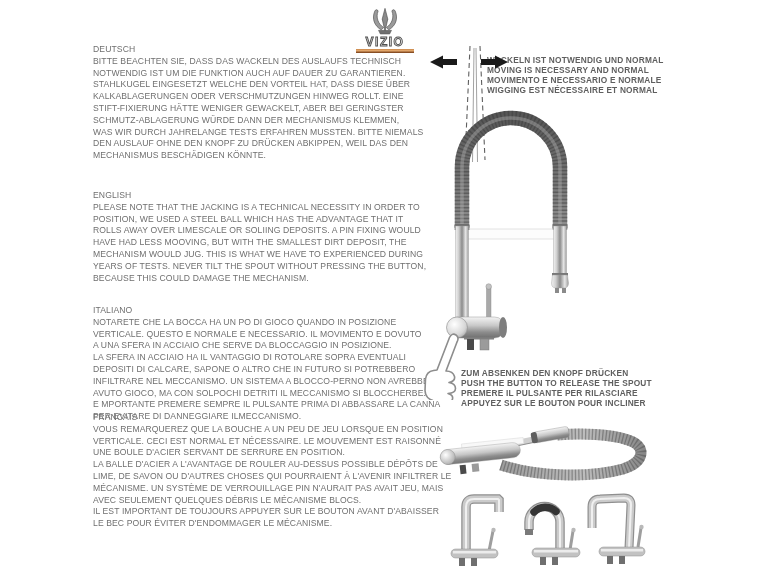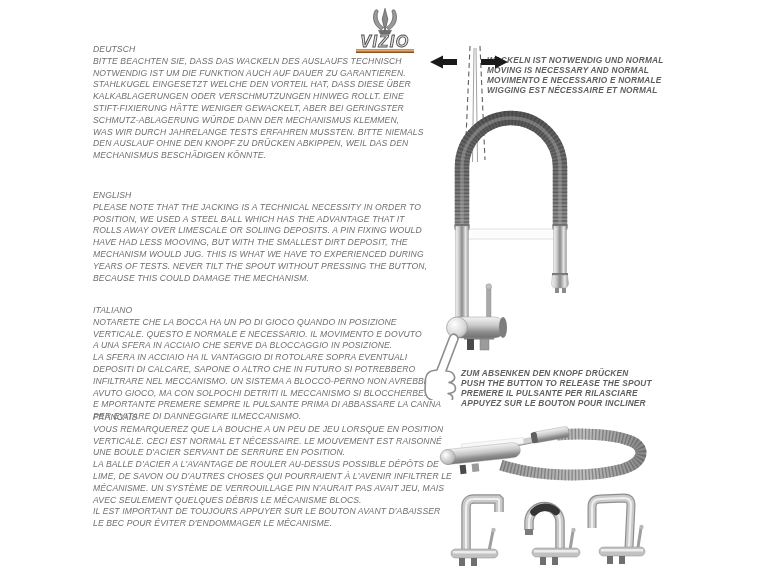--- a/index.html
+++ b/index.html
@@ -1,34 +1,34 @@
 <!DOCTYPE html>
 <html><head>
 <meta charset="utf-8">
 <style>
   html,body{margin:0;padding:0;background:#fff;}
   .page{
     position:relative;width:680px;height:578px;background:#ffffff;
-    font-family:"Liberation Sans", sans-serif;overflow:hidden;font-style:italic;
+    font-family:"Liberation Sans", sans-serif;overflow:hidden;
   }
   
   .lang-block{
     position:absolute;left:93px;color:#6f6f6f;font-size:8.6px;
     line-height:11.8px;letter-spacing:.1px;white-space:nowrap;
   }
   .lang-block .heading{white-space:nowrap;}
   .blk-de{top:44px;}
   .blk-en{top:190px;}
   .blk-it{top:305px;}
   .blk-fr{top:412px;}
 
   
   .logo{position:absolute;left:356px;top:7px;width:58px;text-align:center;}
   .logo .brand{
-    font-size:16px;font-weight:bold;letter-spacing:1.5px;color:#e3e3e3;
+    font-size:12px;font-weight:bold;letter-spacing:1.5px;color:#e3e3e3;
     -webkit-text-stroke:.9px #4f4f4f;margin-top:-3px;line-height:12px;
   }
   .logo .bar{height:4px;margin-top:1px;
     background:linear-gradient(180deg,#c98648,#e3a86d 40%,#713711);}
 
   
   .note{
     position:absolute;color:#5f5f5f;font-size:8.3px;font-weight:bold;
     line-height:9.9px;letter-spacing:.2px;white-space:nowrap;
   }

